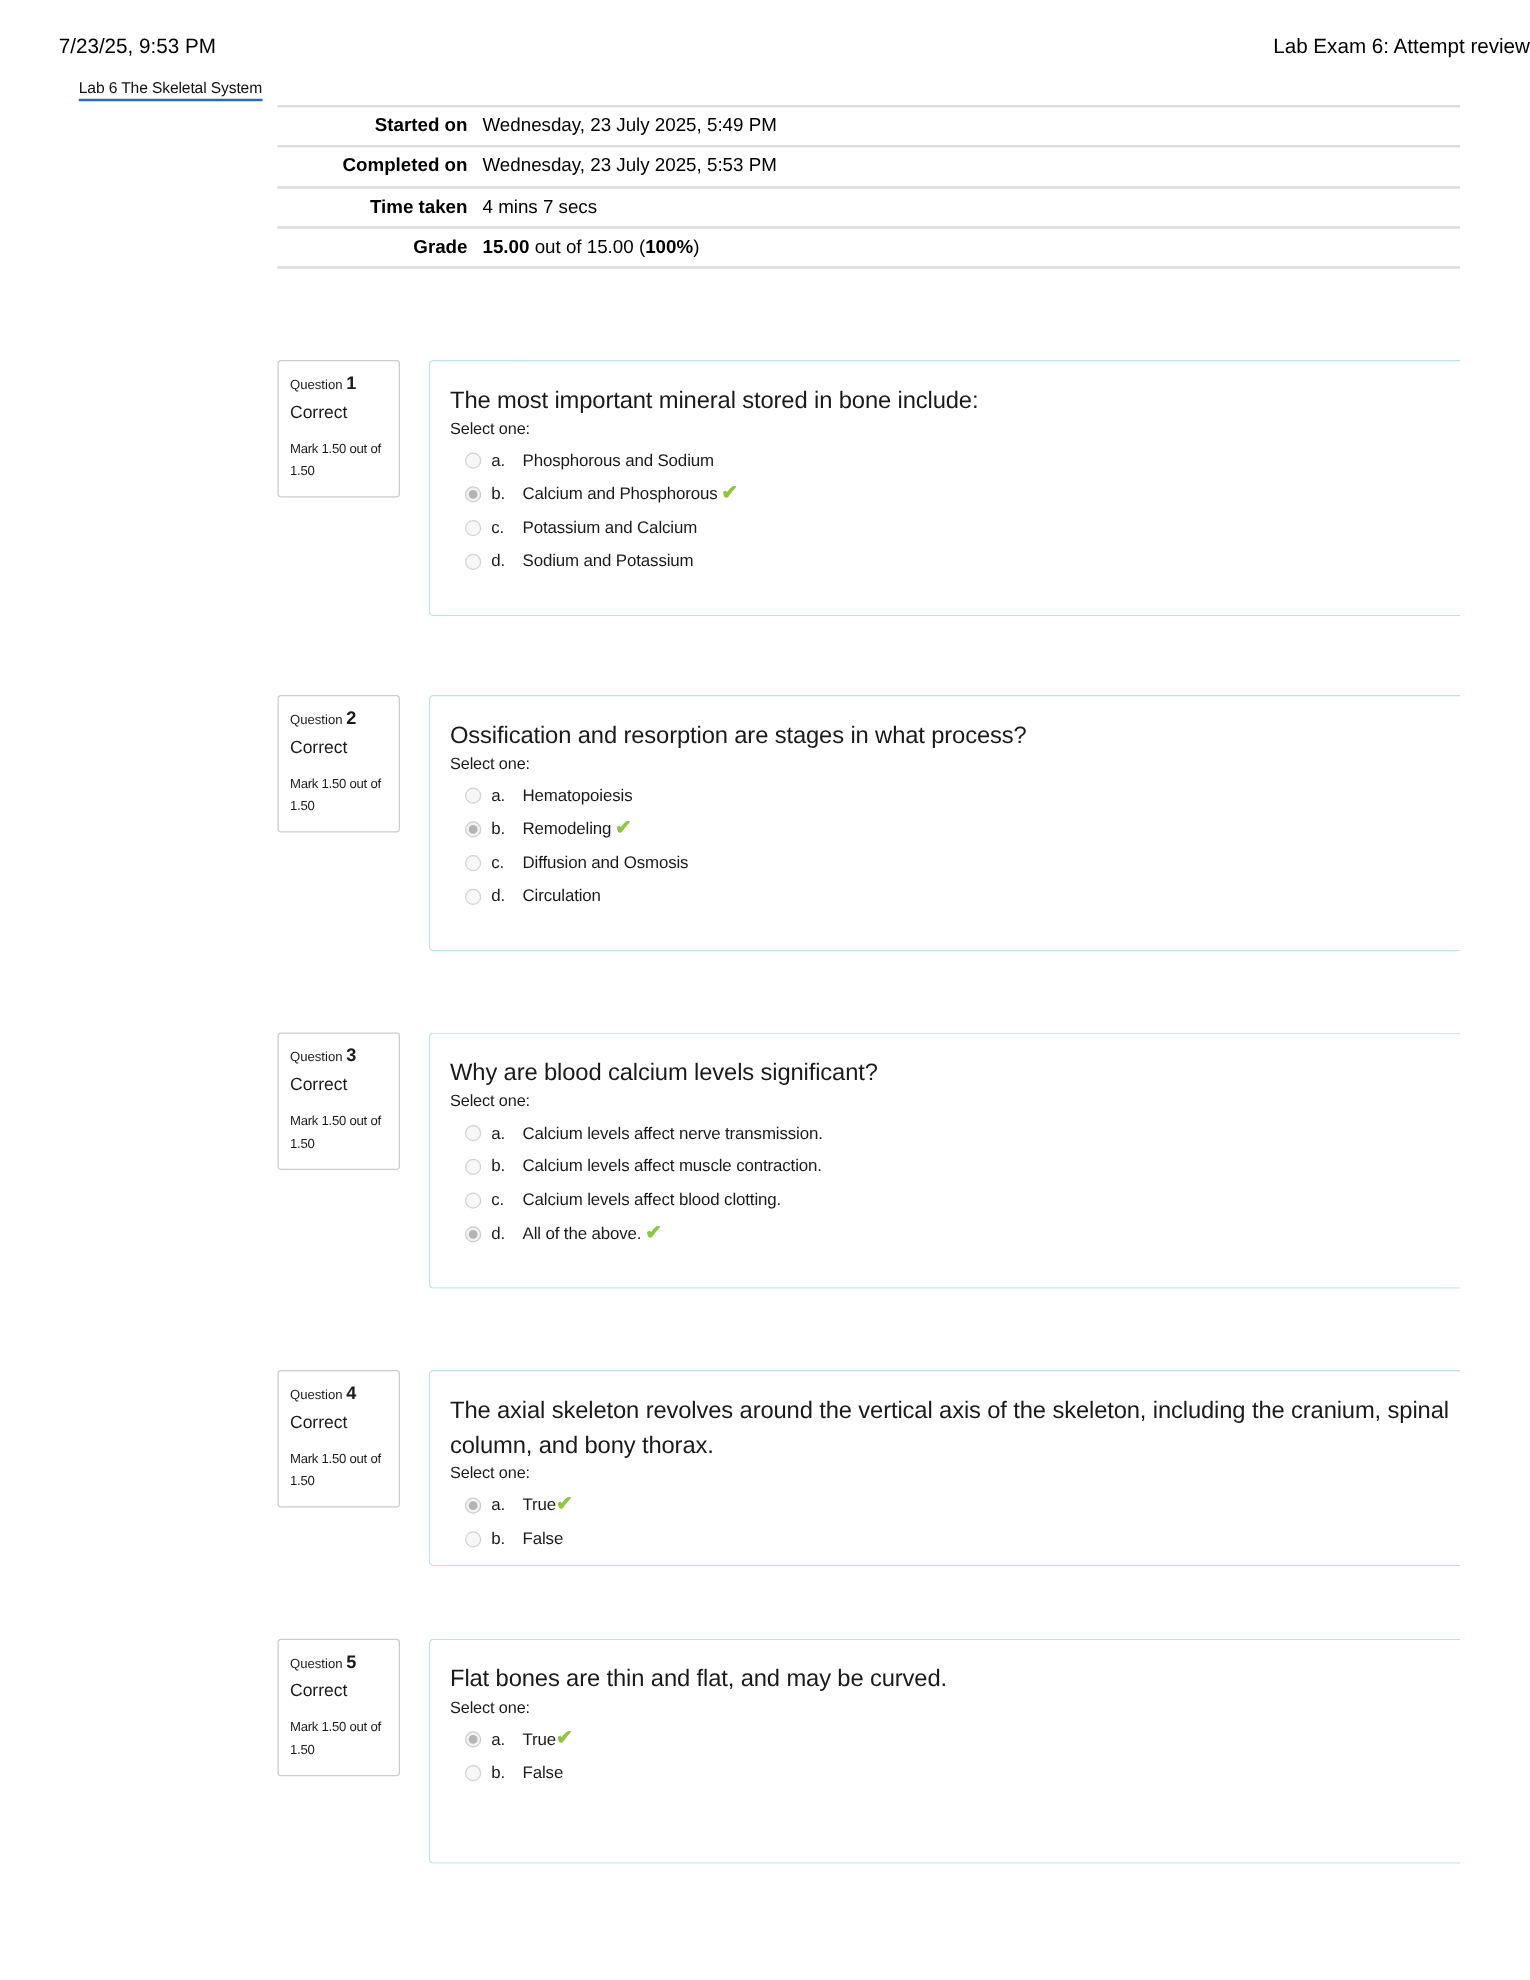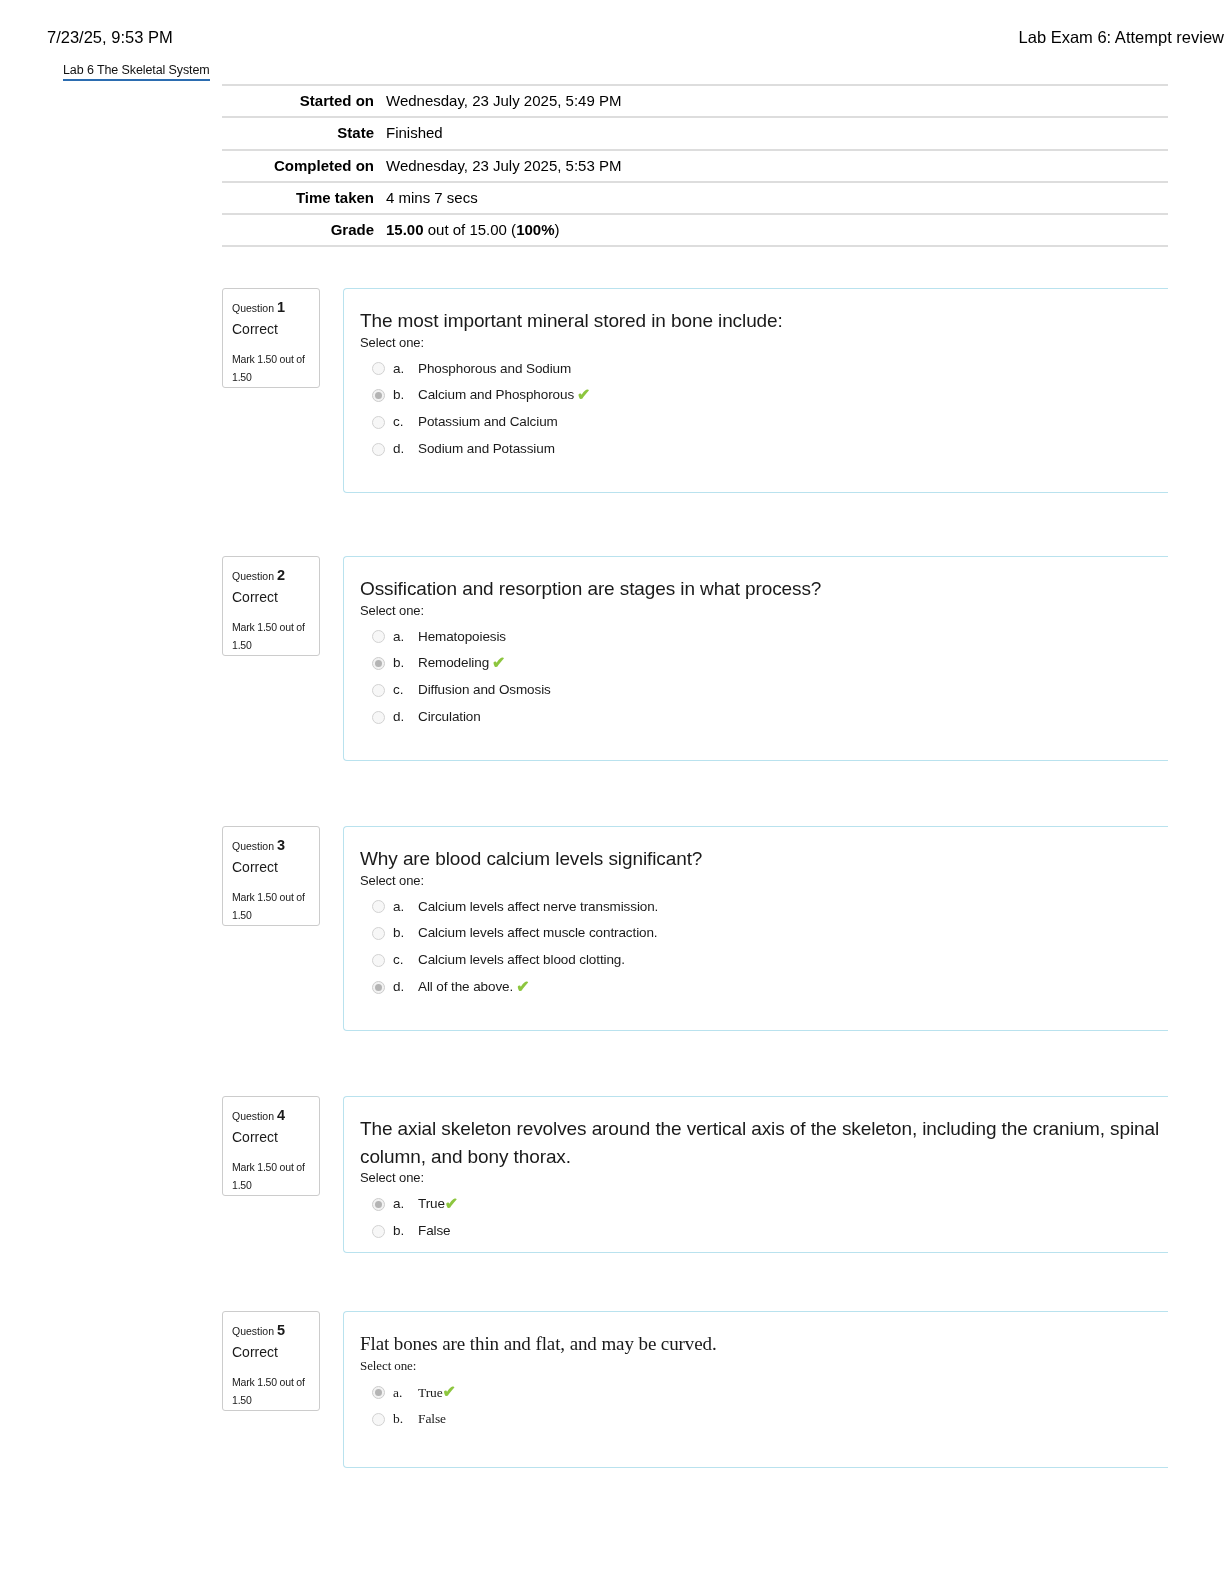--- a/index.html
+++ b/index.html
@@ -104,21 +104,21 @@
     width: 946px;
   }
   .qinfo {
     position: absolute;
     left: 0;
     top: 0;
     width: 98px;
     border: 1px solid #cccccc;
     border-radius: 3px;
     background: #ffffff;
-    padding: 8px 9px 0 9px;
+    padding: 8px 9px 10px 9px;
   }
   .qinfo .qno {
     font-size: 10.5px;
     color: #1a1a1a;
     line-height: 1.5;
     white-space: nowrap;
   }
   .qinfo .qno b {
     font-size: 14.5px;
     font-weight: bold;
@@ -226,24 +226,20 @@
     <div class="ph-title">Lab Exam 6: Attempt review</div>
   </div>
 
   <a href="#" class="crumb-link">Lab 6 The Skeletal System</a>
 
   <table class="summary">
     <tbody id="summary-body">
         <tr>
           <th>Started on</th>
           <td>Wednesday, 23 July 2025, 5:49 PM</td>
-        </tr>
-        <tr>
-          <th>State</th>
-          <td>Finished</td>
         </tr>
         <tr>
           <th>Completed on</th>
           <td>Wednesday, 23 July 2025, 5:53 PM</td>
         </tr>
         <tr>
           <th>Time taken</th>
           <td>4 mins 7 secs</td>
         </tr>
         <tr>
@@ -379,21 +375,21 @@
             </li>
           </ul>
         </div>
       </div>
       <div class="qblock" style="top: 1311px; height: 157px;">
         <div class="qinfo">
           <div class="qno"><span>Question </span><b>5</b></div>
           <div class="qstate">Correct</div>
           <div class="qmark">Mark 1.50 out of 1.50</div>
         </div>
-        <div class="qbody" style="height: 157px; font-family: Liberation Serif, serif;">
+        <div class="qbody" style="height: 180px;">
           <div class="qtext">Flat bones are thin and flat, and may be curved.</div>
           <div class="select-one">Select one:</div>
           <ul class="answers">
             <li>
               <span class="radio checked"></span>
               <span class="alabel">a.</span>
               <span class="atext">True</span>
               <span class="tick tight">✔</span>
             </li>
             <li>

